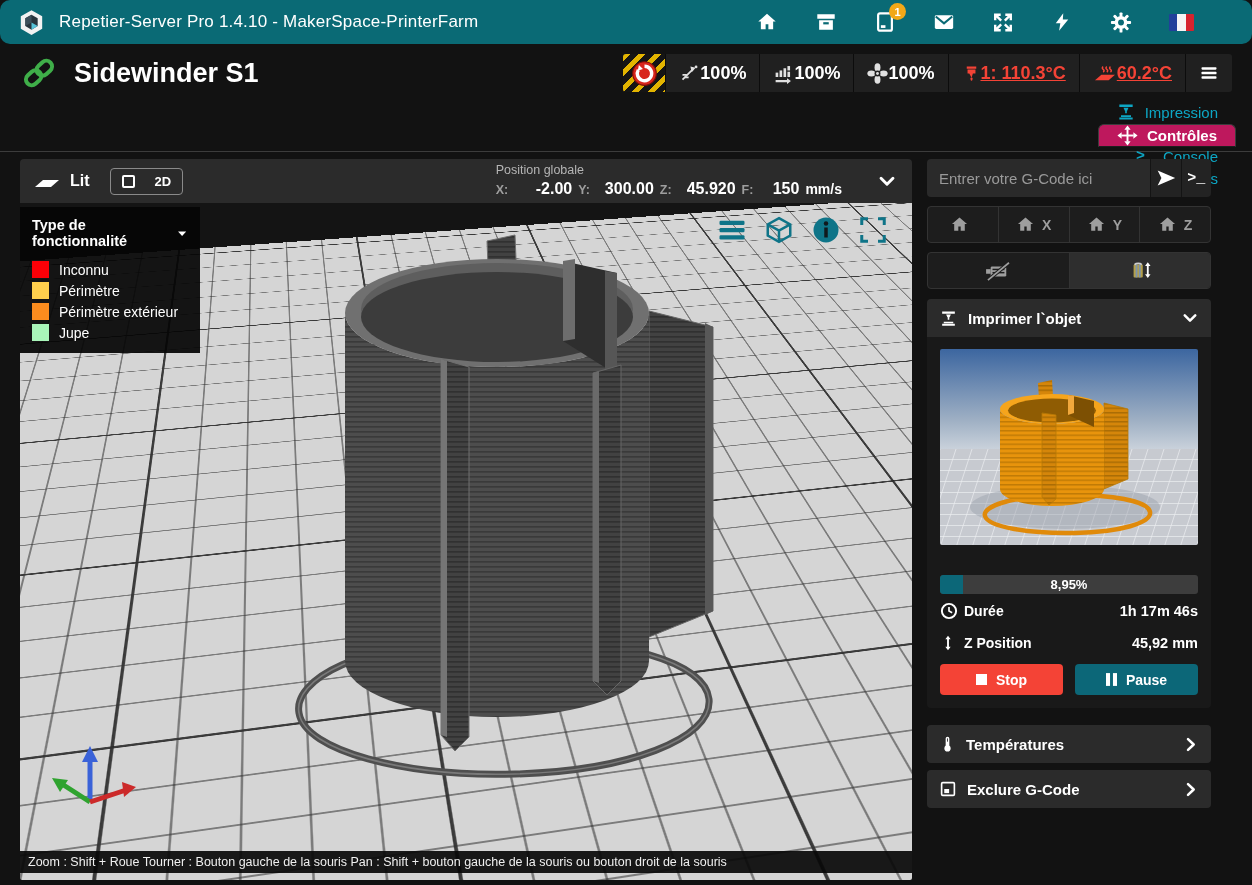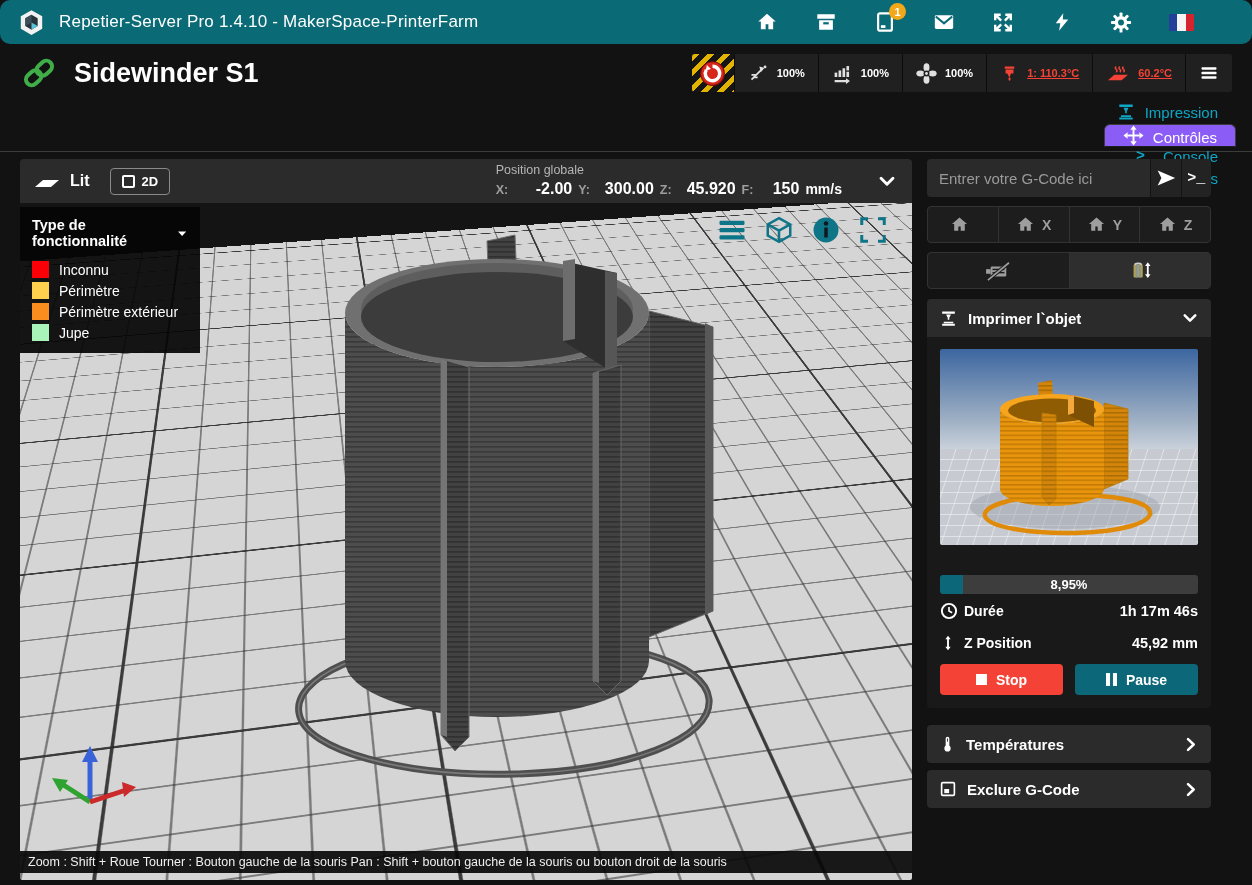--- a/index.html
+++ b/index.html
@@ -16,37 +16,37 @@
   .topbar .actions { margin-left:auto; display:flex; align-items:center; gap:37px; padding-right:40px; }
   .tb-icon { width:22px; height:22px; position:relative; display:flex; align-items:center; justify-content:center; cursor:pointer; }
   .tb-badge { position:absolute; top:-8px; right:-10px; background:#f2a818; color:#fff; font-size:11px; font-weight:700;
     min-width:17px; height:17px; border-radius:9px; display:flex; align-items:center; justify-content:center; padding:0 3px; }
   .flag { width:25px; height:17px; display:flex; border-radius:1px; overflow:hidden; }
   .flag div { flex:1; }
   
   .phead { height:58px; display:flex; align-items:center; padding:0 20px; }
   .phead .pname { font-size:27px; font-weight:700; margin-left:16px; }
   .status-bar { margin-left:auto; display:flex; align-items:stretch; background:#202020; border-radius:3px; overflow:hidden; height:38px; }
-  .status-item { display:flex; align-items:center; gap:8px; padding:0 13px; border-left:1px solid #0c0c0c; font-size:11px; font-weight:700; cursor:pointer; }
+  .status-item { display:flex; align-items:center; padding:0 13px; border-left:1px solid #0c0c0c; font-size:18px; font-weight:700; cursor:pointer; }
   .status-item.red { color:#f44336;text-decoration:underline; }
   .estop { width:42px; padding:0; display:flex; align-items:center; justify-content:center; border-left:none;
     background:repeating-linear-gradient(135deg,#e2b400 0 5px,#151515 5px 11px); }
   
   .tabs { display:flex; align-items:flex-end; padding:0 16px; border-bottom:1px solid #3c3c3c; height:50px; gap:2px;flex-direction:column; }
   .tab { display:flex; align-items:center; gap:9px; padding:0 18px; height:42px; color:#0da6c4; font-size:15px; cursor:pointer; }
-  .tab.active { background:#8b5cf6; border:1px solid #3c3c3c; border-bottom:1px solid #1e1e1e; margin-bottom:-1px;
-    border-radius:6px 6px 0 0; color:#fff; font-weight:400;align-items:flex-end; }
+  .tab.active { background:#be185d; border:1px solid #3c3c3c; border-bottom:1px solid #1e1e1e; margin-bottom:-1px;
+    border-radius:6px 6px 0 0; color:#fff; font-weight:700; }
   .tab .cicon { font-family:"Liberation Mono", monospace; font-weight:700; font-size:15px; }
   
   .content { display:flex; padding:7px 0 0 20px; gap:15px; height:728px; }
   
   .viewport { width:892px; display:flex; flex-direction:column; position:relative; }
   .vp-toolbar { height:44px; background:#2b2b2b; border-radius:4px 4px 0 0; display:flex; align-items:center; padding:0 14px; flex:none; }
   .vp-toolbar .bedlbl { font-size:16px; font-weight:700; margin-left:10px; }
-  .btn-2d { margin-left:20px; border:1px solid #8a8a8a; border-radius:4px; padding:5px 11px; display:flex; align-items:center; gap:7px; cursor:pointer; }
+  .btn-2d { margin-left:20px; border:1px solid #8a8a8a; border-radius:4px; padding:5px 11px; display:flex; align-items:center; gap:20px; cursor:pointer; }
   .btn-2d .cb { width:13px; height:13px; border:2px solid #fff; border-radius:2px; }
   .btn-2d span { font-size:13px; font-weight:700; }
   .pos { margin-left:auto; margin-right:34px; text-align:center; line-height:1.25; }
   .pos .pt { color:#b5b5b5; font-size:12.5px; text-align:left; }
   .pos .pv { display:flex; align-items:baseline; gap:6px; }
   .pos .lab { color:#9e9e9e; font-size:12.5px; font-weight:700; }
   .pos .val { color:#fff; font-size:16px; font-weight:700; min-width:58px; text-align:right; }
   .pos .unit { color:#fff; font-size:14px; font-weight:700; }
   .scene { flex:1; position:relative; background:#141414; overflow:hidden; border-radius:0 0 2px 2px; }
   .bed { position:absolute; left:-430px; top:-590px; width:1950px; height:1950px; background-color:#d5d5d5;

